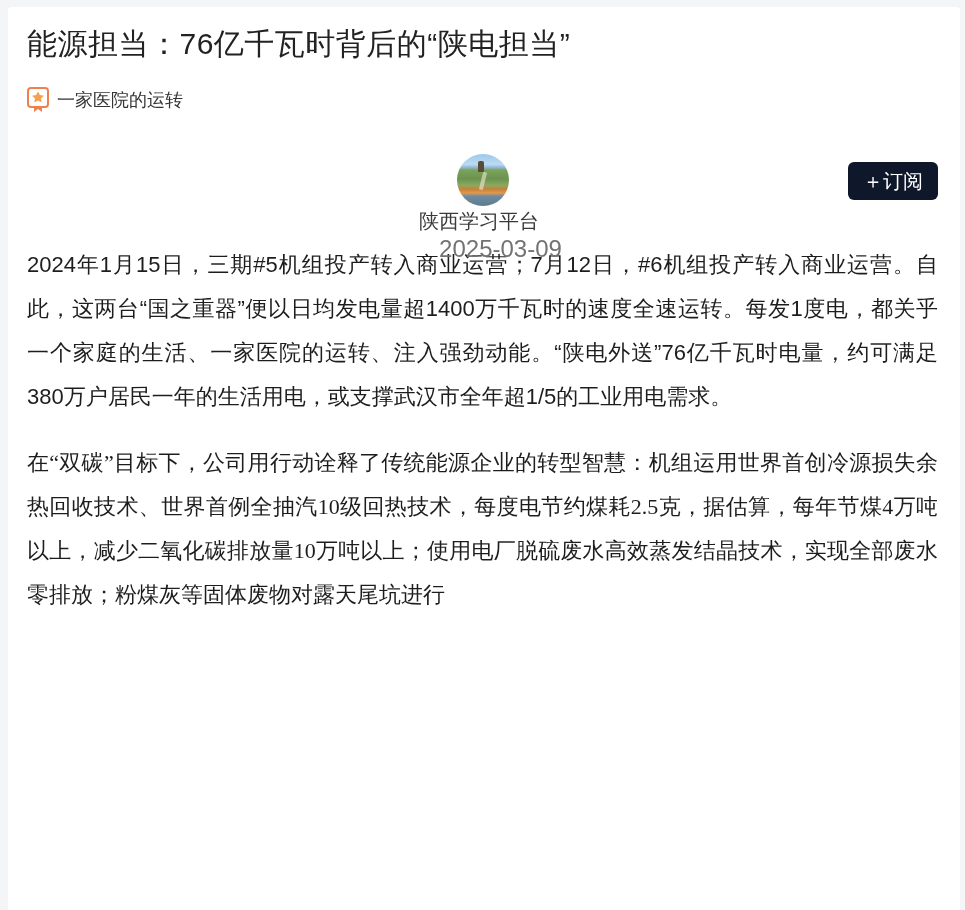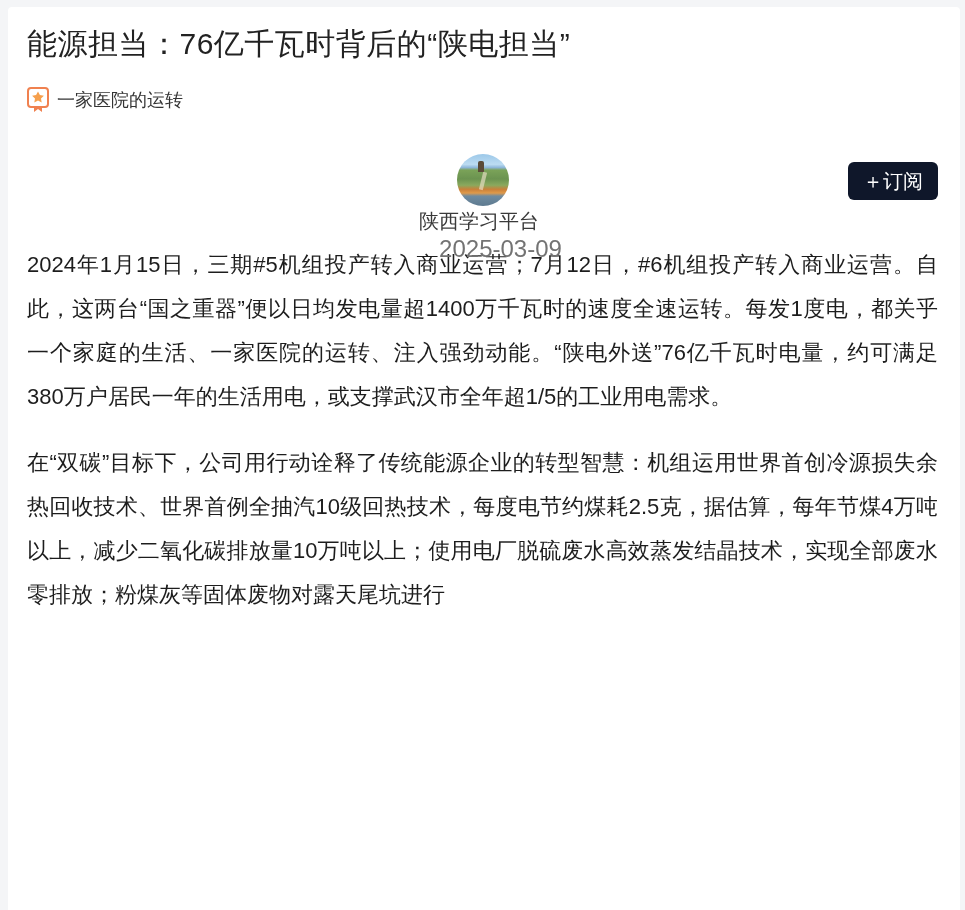--- a/index.html
+++ b/index.html
@@ -114,21 +114,21 @@
     text-align: justify;
   }
   .article h2 {
     margin-top: 22px;
     font-size: 22px;
     line-height: 44px;
     font-weight: bold;
     color: #1d1d1d;
   }
   .article p.p2 { margin-top: 32px; }
-  .article p.p3 { margin-top: 22px; }
+  .article p.p3 { margin-top: 22px; font-family: Liberation Serif, serif; }
 </style>
 </head>
 <body>
 
 <div class="card">
 
   <h1 class="page-title">能源担当：76亿千瓦时背后的“陕电担当”</h1>
 
   <div class="badge-row">
     <span class="badge-icon">

